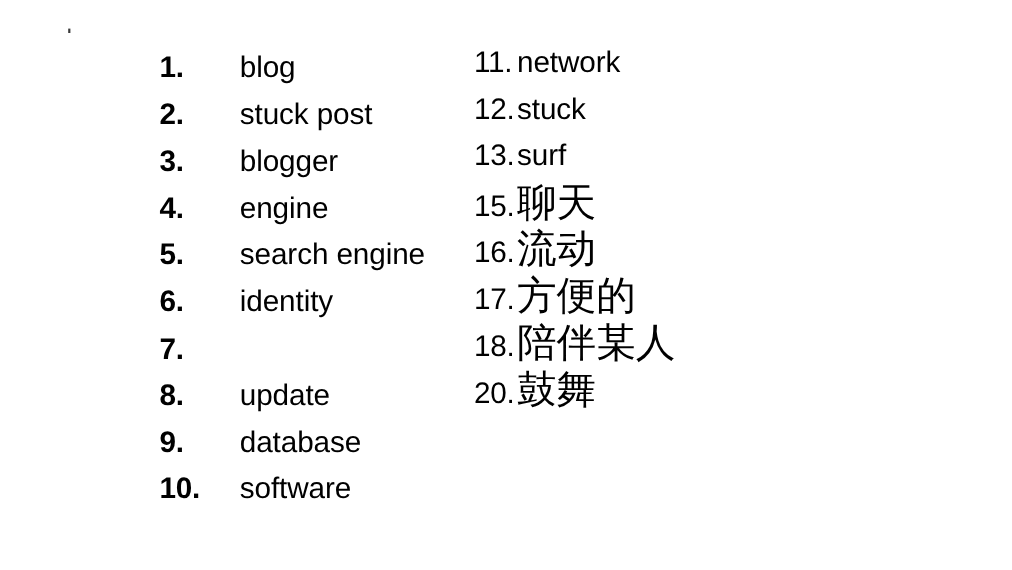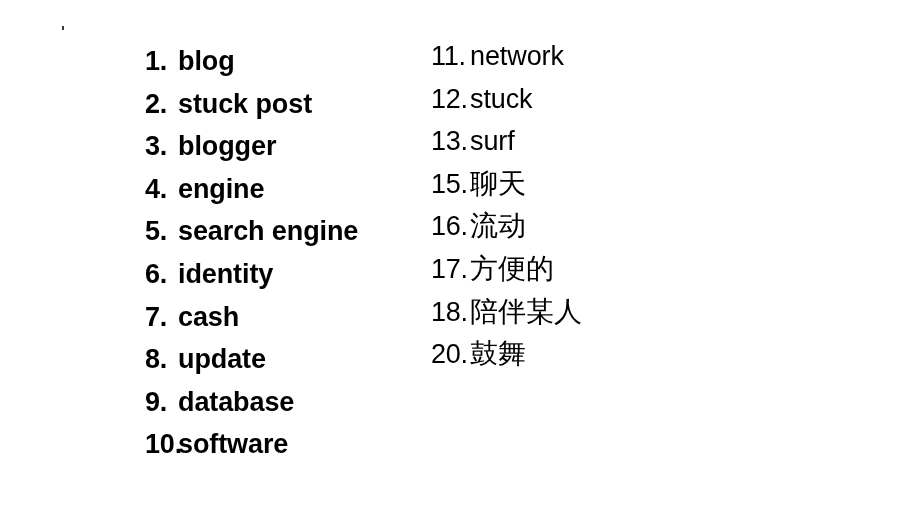--- a/index.html
+++ b/index.html
@@ -65,22 +65,23 @@
     font-size: 27px;
   }
   .column-left .item-number {
     font-weight: bold;
     display: inline-block;
     width: 33px;
     flex: 0 0 33px;
     letter-spacing: -0.2px;
   }
   .column-left .item-text {
-    font-weight: bold;
+    font-weight: normal;
     letter-spacing: -0.1px;
+    margin-left: 40px;
   }
   
   .column-left .list-item.wide-number .item-number {
     width: 33px;
     flex: 0 0 33px;
   }
 
   
   .column-right .list-item {
     font-size: 27px;
@@ -93,21 +94,21 @@
     letter-spacing: -0.3px;
   }
   .column-right .item-text {
     font-weight: normal;
     letter-spacing: -0.1px;
   }
   
   .column-right .list-item.cjk .item-text {
     font-weight: normal;
     font-family: Liberation Sans, sans-serif;
-    font-size: 28px;
+    font-size: 36px;
     letter-spacing: 0px;
   }
 </style>
 </head>
 <body>
 
 <div class="slide">
 
   <div class="stray-dot"></div>
 
@@ -138,21 +139,20 @@
       <span class="item-text">search engine</span>
     </div>
 
     <div class="list-item">
       <span class="item-number">6.</span>
       <span class="item-text">identity</span>
     </div>
 
     <div class="list-item">
       <span class="item-number">7.</span>
-      <span class="item-text">cash</span>
     </div>
 
     <div class="list-item">
       <span class="item-number">8.</span>
       <span class="item-text">update</span>
     </div>
 
     <div class="list-item">
       <span class="item-number">9.</span>
       <span class="item-text">database</span>

